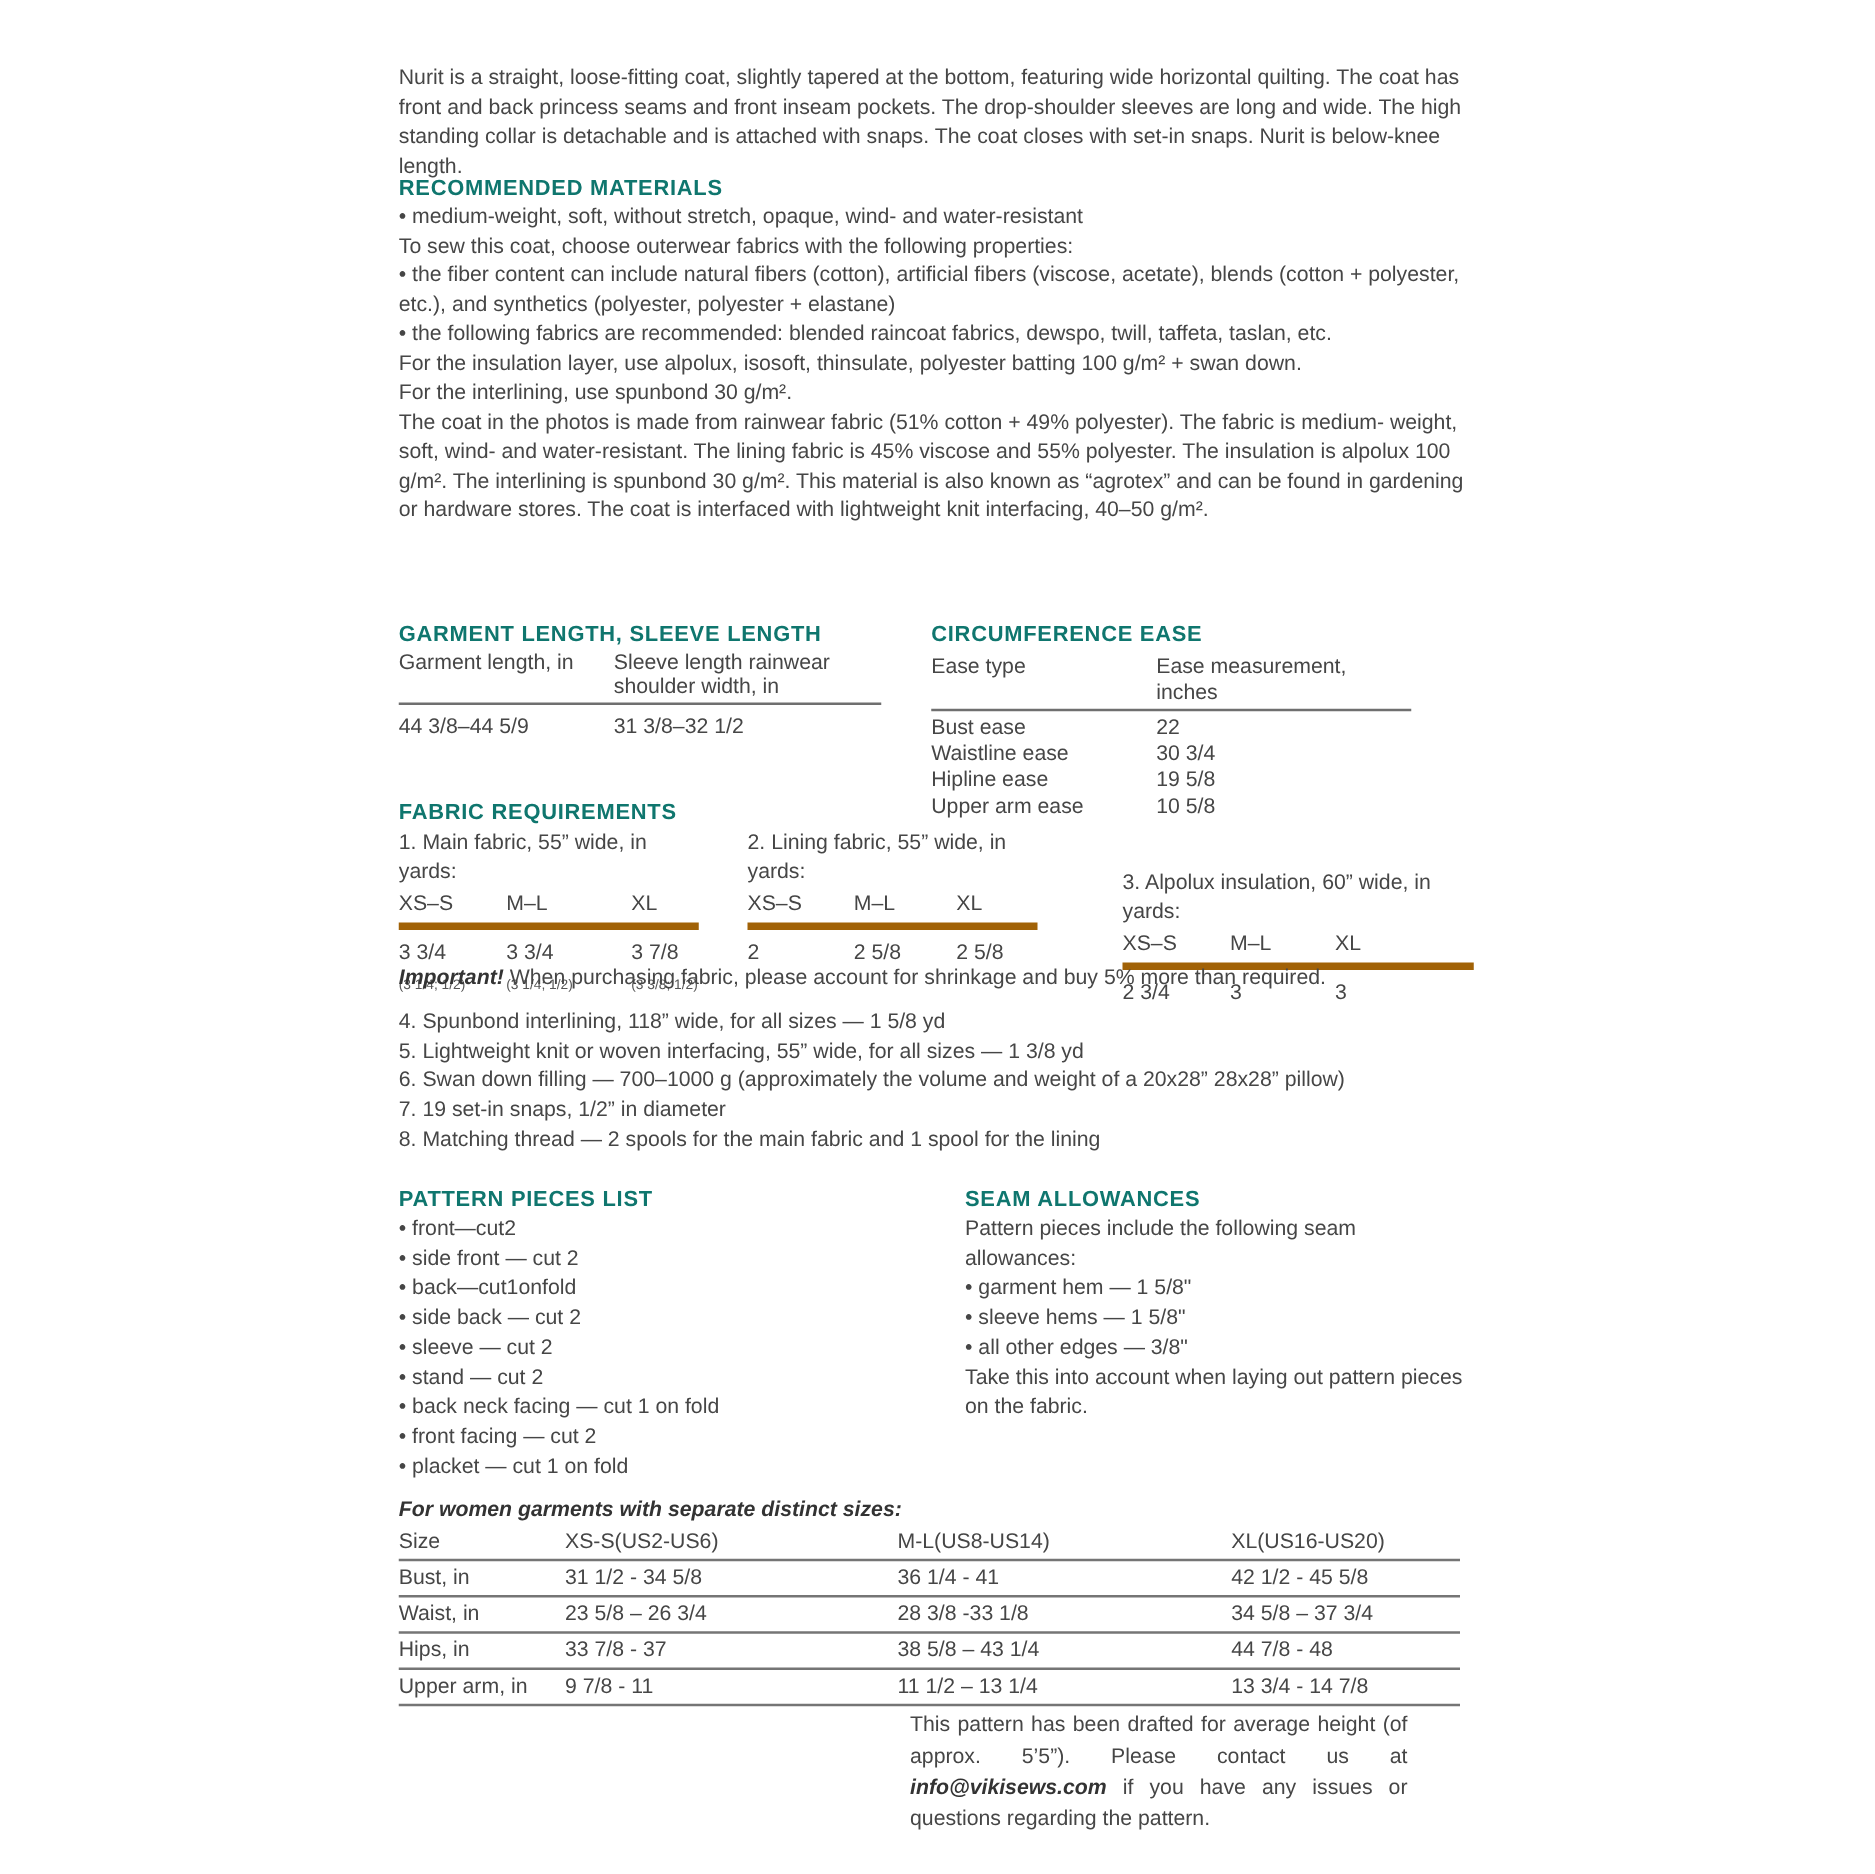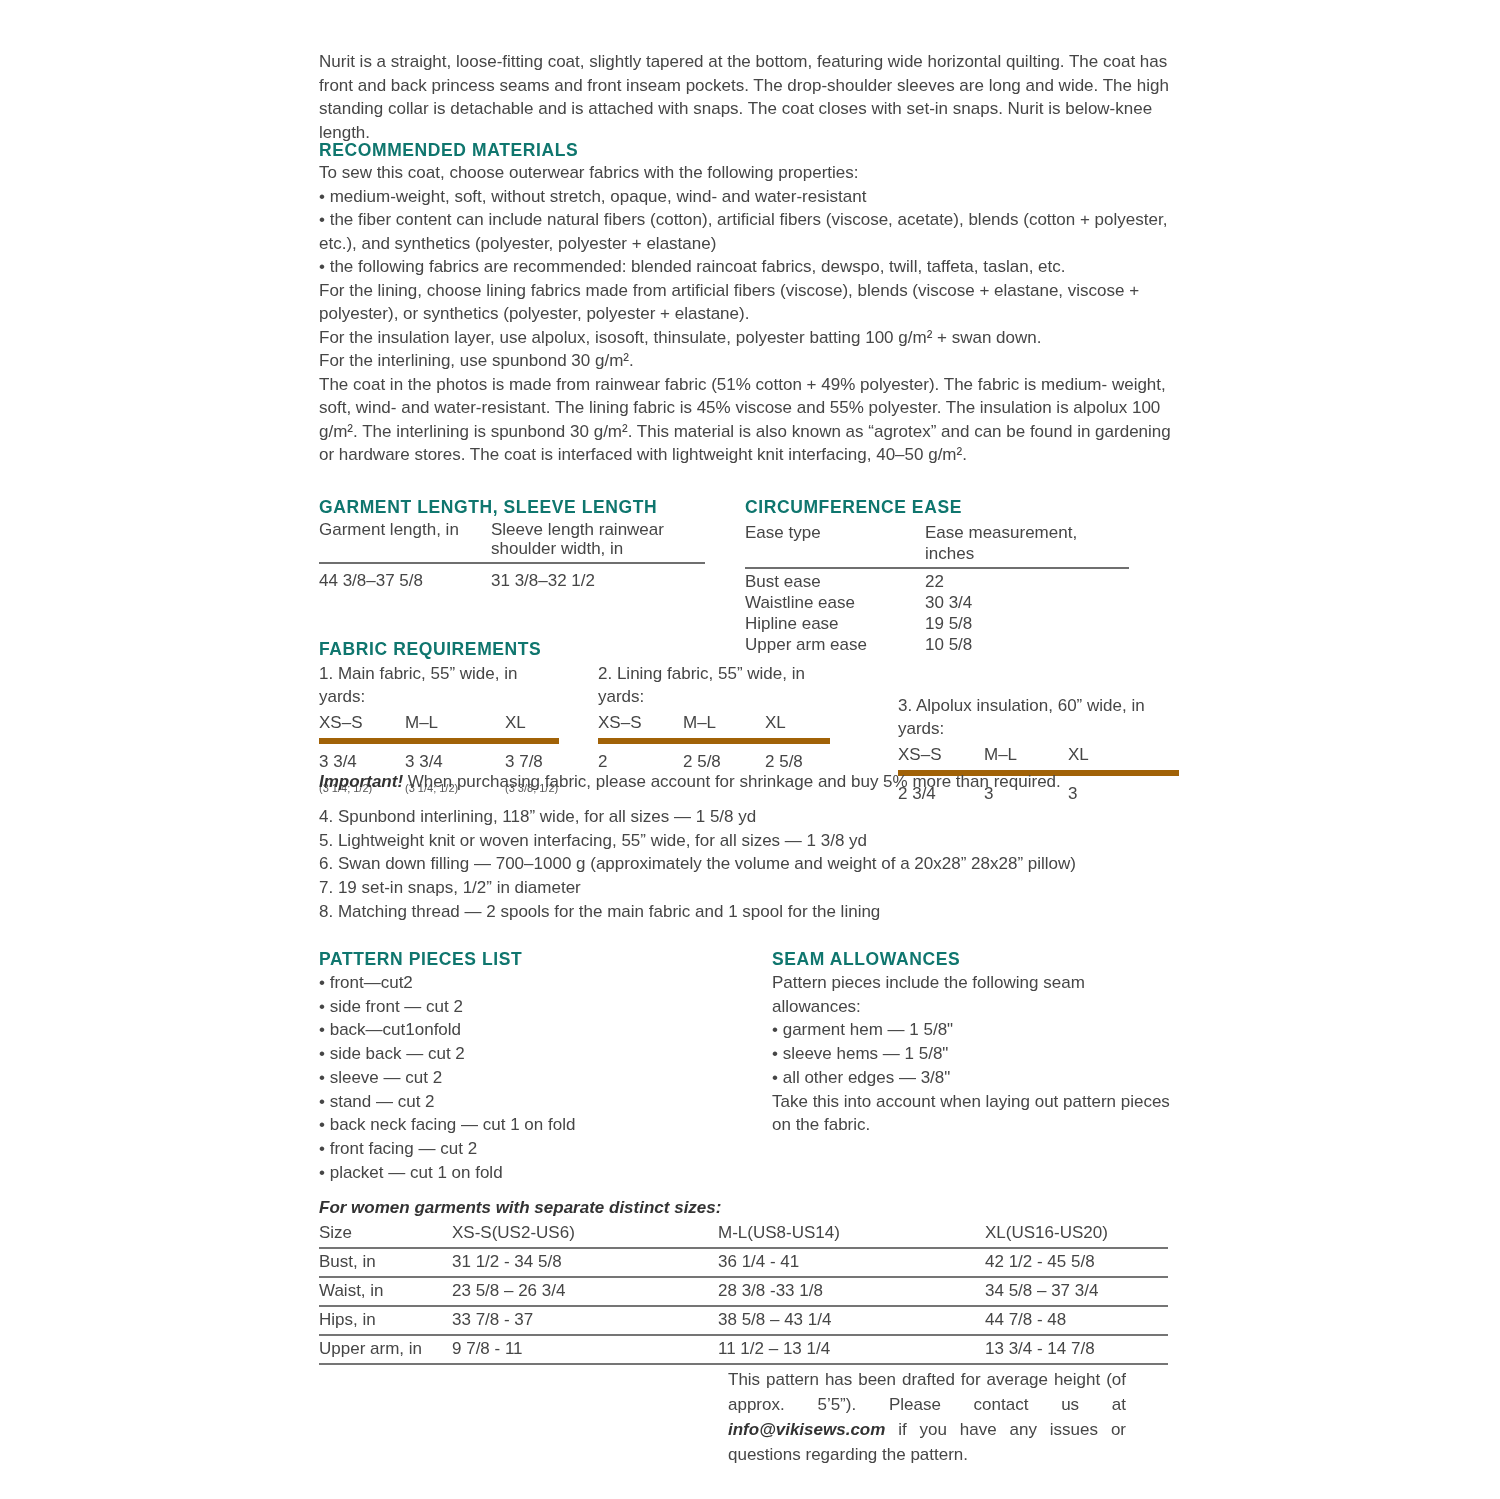--- a/index.html
+++ b/index.html
@@ -39,39 +39,38 @@
 </head>
 <body>
 
 <div class="page">
 
   <p class="abs" style="left:319px;top:50px;width:862px;">Nurit is a straight, loose-fitting coat, slightly tapered at the bottom, featuring wide horizontal quilting. The coat has front and back princess seams and front inseam pockets. The drop-shoulder sleeves are long and wide. The high standing collar is detachable and is attached with snaps. The coat closes with set-in snaps. Nurit is below-knee length.</p>
 
   <h2 class="abs" style="left:319px;top:140px;">RECOMMENDED MATERIALS</h2>
 
   <div class="abs" style="left:319px;top:161px;width:864px;">
+    <p>• medium-weight, soft, without stretch, opaque, wind- and water-resistant</p>
     <p>To sew this coat, choose outerwear fabrics with the following properties:</p>
-    <p>• medium-weight, soft, without stretch, opaque, wind- and water-resistant</p>
     <p>• the fiber content can include natural fibers (cotton), artificial fibers (viscose, acetate), blends (cotton + polyester, etc.), and synthetics (polyester, polyester + elastane)</p>
     <p>• the following fabrics are recommended: blended raincoat fabrics, dewspo, twill, taffeta, taslan, etc.</p>
-    <p>For the lining, choose lining fabrics made from artificial fibers (viscose), blends (viscose + elastane, viscose + polyester), or synthetics (polyester, polyester + elastane).</p>
     <p>For the insulation layer, use alpolux, isosoft, thinsulate, polyester batting 100 g/m² + swan down.</p>
     <p>For the interlining, use spunbond 30 g/m².</p>
     <p>The coat in the photos is made from rainwear fabric (51% cotton + 49% polyester). The fabric is medium- weight, soft, wind- and water-resistant. The lining fabric is 45% viscose and 55% polyester. The insulation is alpolux 100 g/m². The interlining is spunbond 30 g/m². This material is also known as “agrotex” and can be found in gardening or hardware stores. The coat is interfaced with lightweight knit interfacing, 40–50 g/m².</p>
   </div>
 
   <h2 class="abs" style="left:319px;top:497px;">GARMENT LENGTH, SLEEVE LENGTH</h2>
 
   <div class="abs" id="gl-table">
     <div class="gl-row gl-head">
       <div>Garment length, in</div>
       <div>Sleeve length rainwear shoulder width, in</div>
     </div>
     <div class="gl-row gl-vals">
-      <div>44 3/8–37 5/8</div>
+      <div>44 3/8–44 5/9</div>
       <div>31 3/8–32 1/2</div>
     </div>
   </div>
 
   <h2 class="abs" style="left:745px;top:497px;">CIRCUMFERENCE EASE</h2>
 
   <div class="abs" id="ce-table">
     <div class="ce-row ce-head">
       <div>Ease type</div>
       <div>Ease measurement, inches</div>

